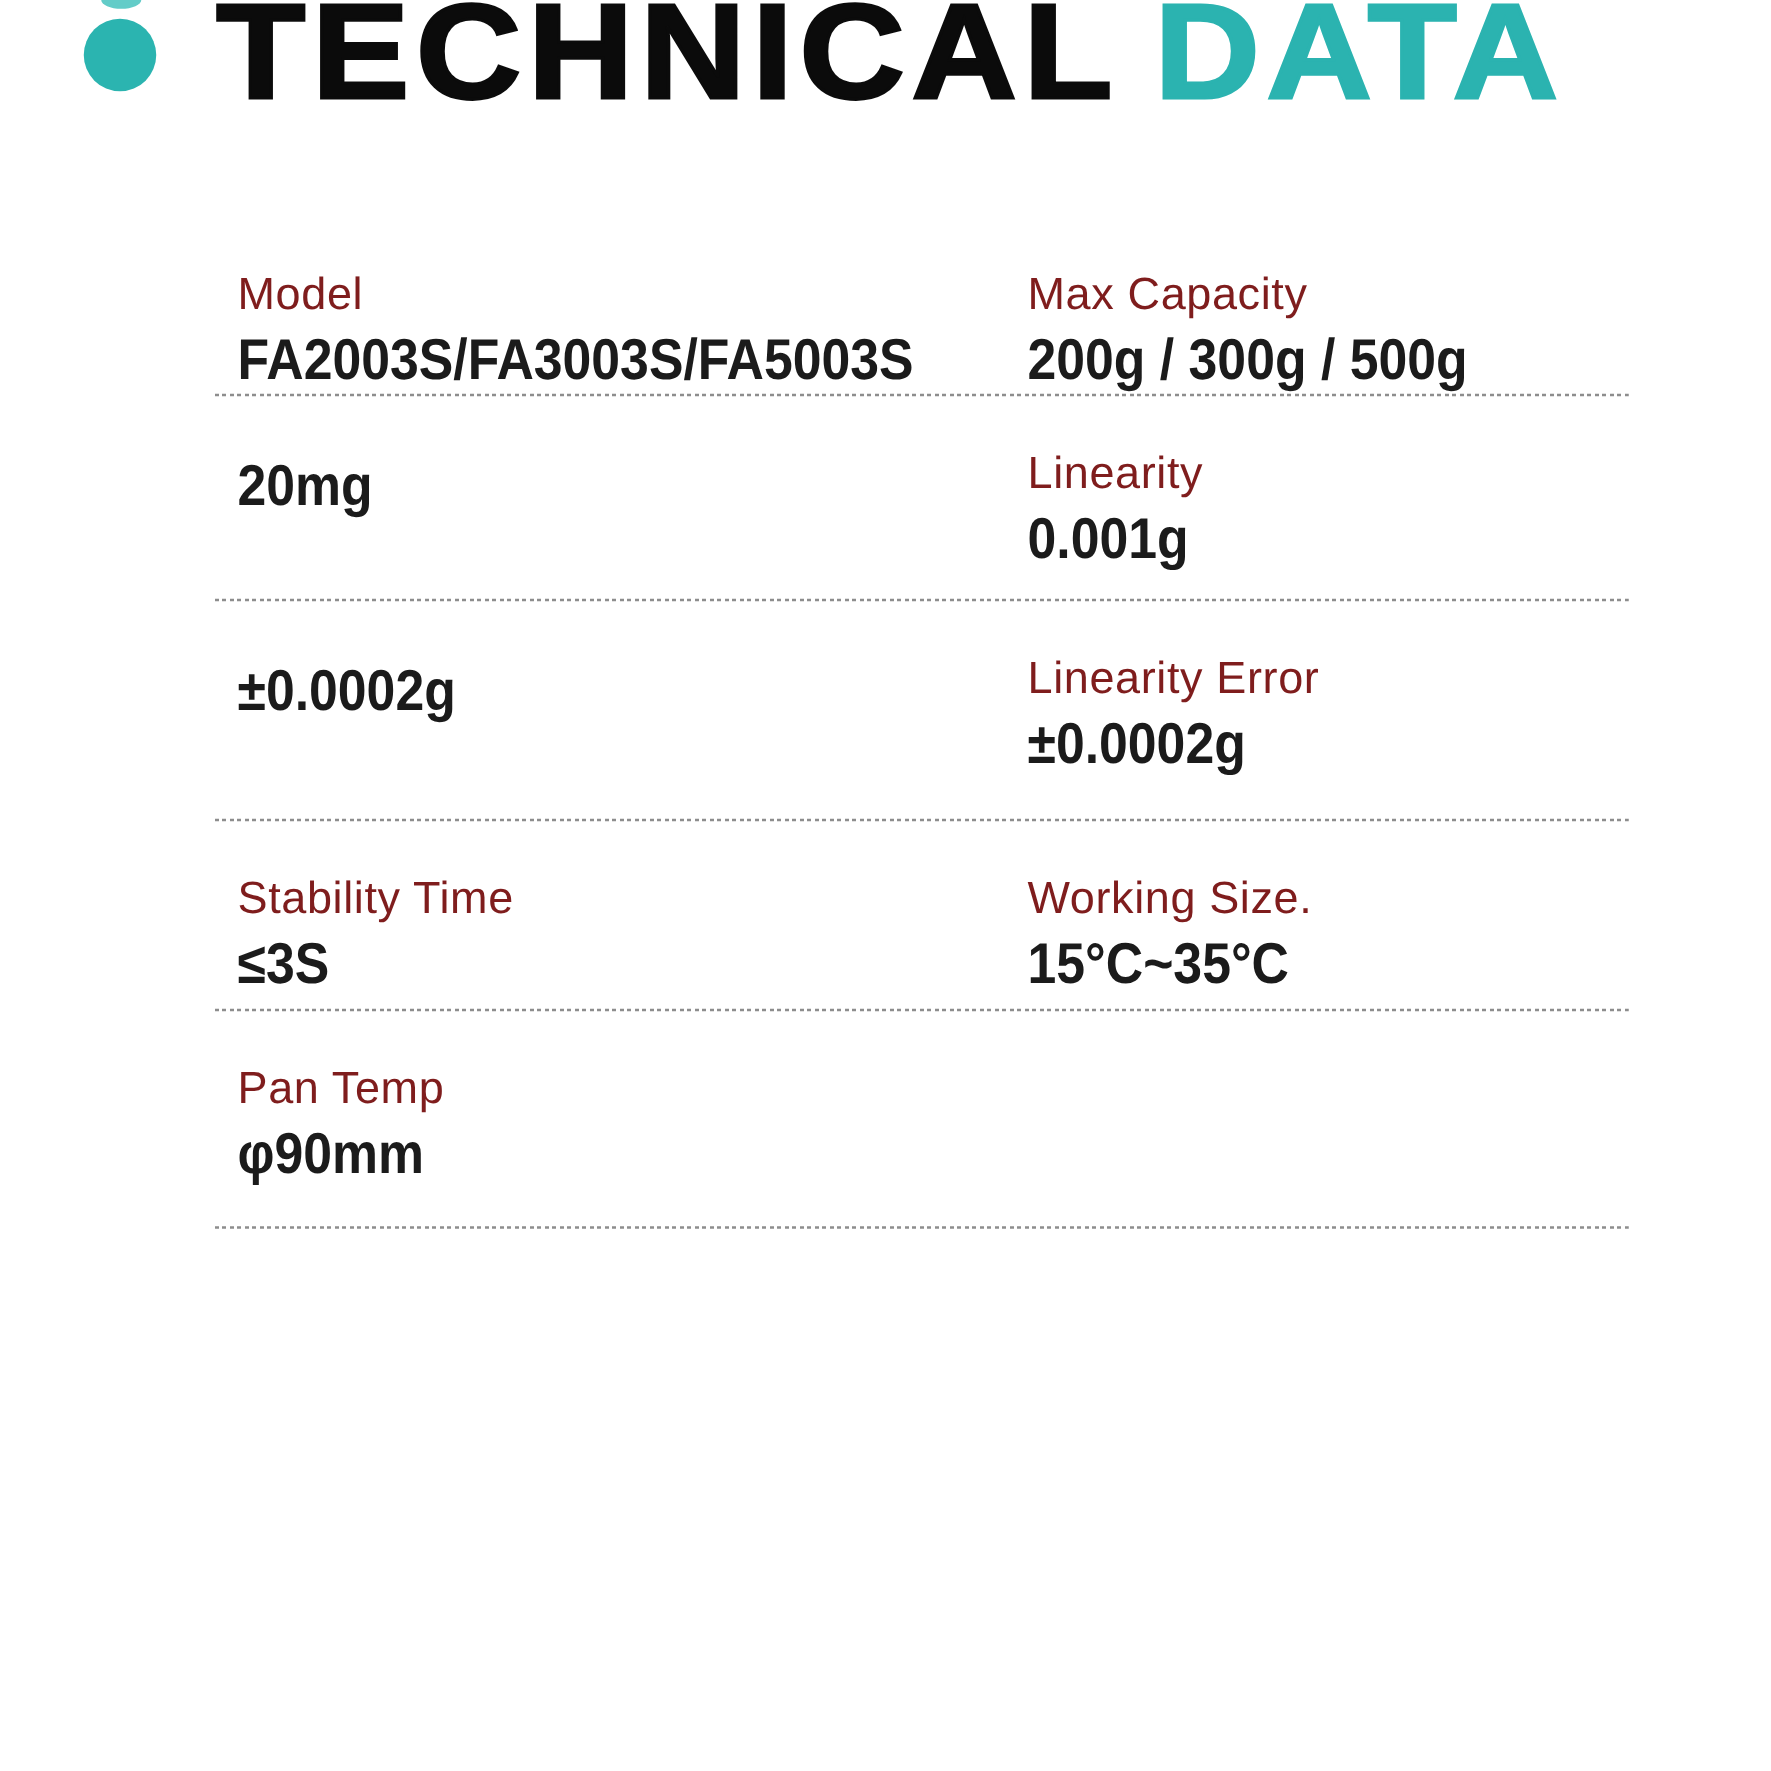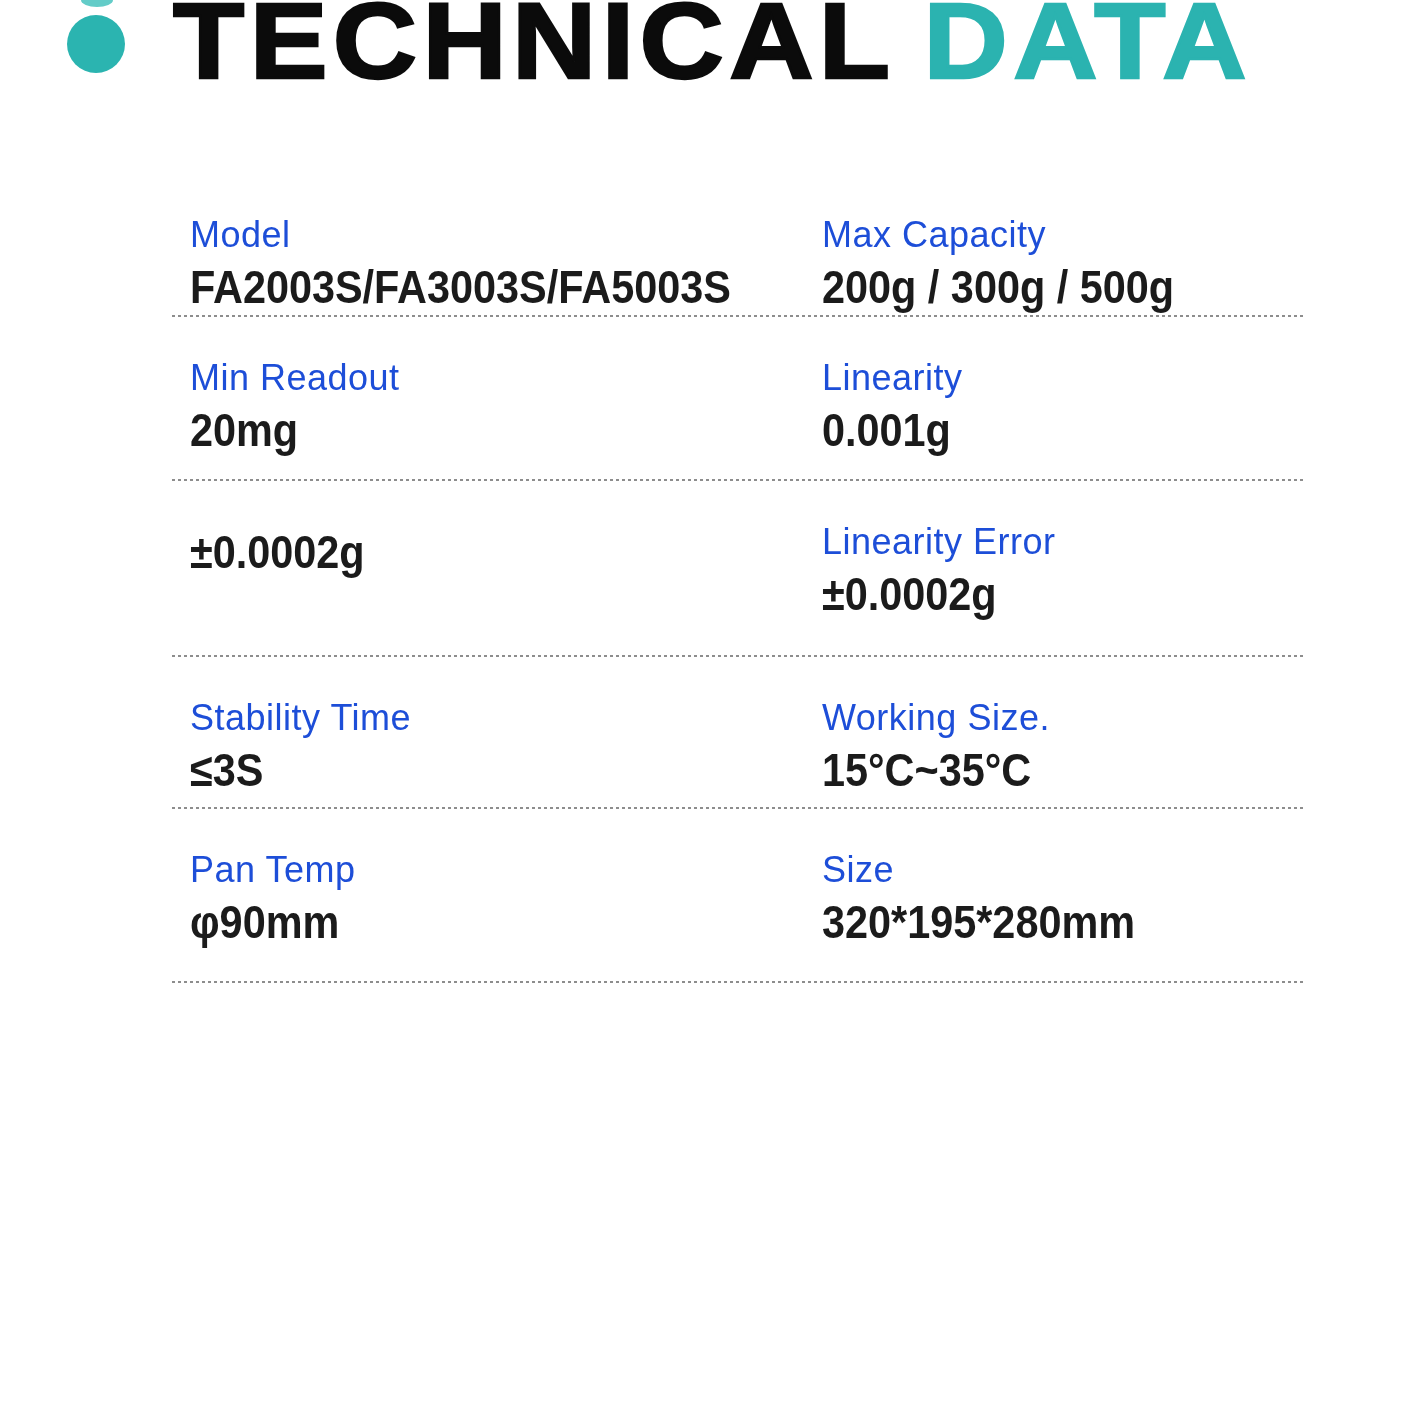--- a/index.html
+++ b/index.html
@@ -35,21 +35,21 @@
   .r4{height:152px;} .r5{height:174px;} .r6{height:150px;}
   .spec-row.sep::after{
     content:"";position:absolute;left:0;right:0;bottom:0;height:2px;
     background:repeating-linear-gradient(90deg,#8d8d8d 0 3px,transparent 3px 6px);
   }
   .cell{position:absolute;top:40px;}
   .r1 .cell{top:14px;}
   .cell.left{left:18px;}
   .cell.right{left:650px;}
   .spec-label{
-    font-size:36px;line-height:42px;color:#1d4ed8;letter-spacing:.5px;
+    font-size:36px;line-height:42px;color:#7f1d1d;letter-spacing:.5px;
     white-space:nowrap;
   }
   .spec-value{
     margin-top:5px;font-size:46px;line-height:52px;font-weight:bold;color:#1b1b1b;
     white-space:nowrap;transform:scaleX(.9);transform-origin:left top;
   }
   .spec-value .suffix{font-size:37px;}
 
   .bottom-ellipse{
     position:absolute;left:32px;top:1238px;width:1421px;height:900px;
@@ -82,21 +82,20 @@
         <div class="spec-value">FA2003S/FA3003S/FA5003S</div>
       </div>
       <div class="cell right">
         <div class="spec-label">Max Capacity</div>
         <div class="spec-value">200g / 300g / 500g</div>
       </div>
     </div>
 
     <div class="spec-row r2 sep">
       <div class="cell left">
-        <div class="spec-label">Min Readout</div>
         <div class="spec-value">20mg</div>
       </div>
       <div class="cell right">
         <div class="spec-label">Linearity</div>
         <div class="spec-value">0.001g</div>
       </div>
     </div>
 
     <div class="spec-row r3 sep">
       <div class="cell left">
@@ -117,24 +116,20 @@
         <div class="spec-label">Working Size.</div>
         <div class="spec-value">15°C~35°C</div>
       </div>
     </div>
 
     <div class="spec-row r5 sep">
       <div class="cell left">
         <div class="spec-label">Pan Temp</div>
         <div class="spec-value">φ90mm</div>
       </div>
-      <div class="cell right">
-        <div class="spec-label">Size</div>
-        <div class="spec-value">320*195*280mm</div>
-      </div>
     </div>
 
 
   </div>
 
   <div class="bottom-ellipse"></div>
 
 </div>
 
 </body></html>

